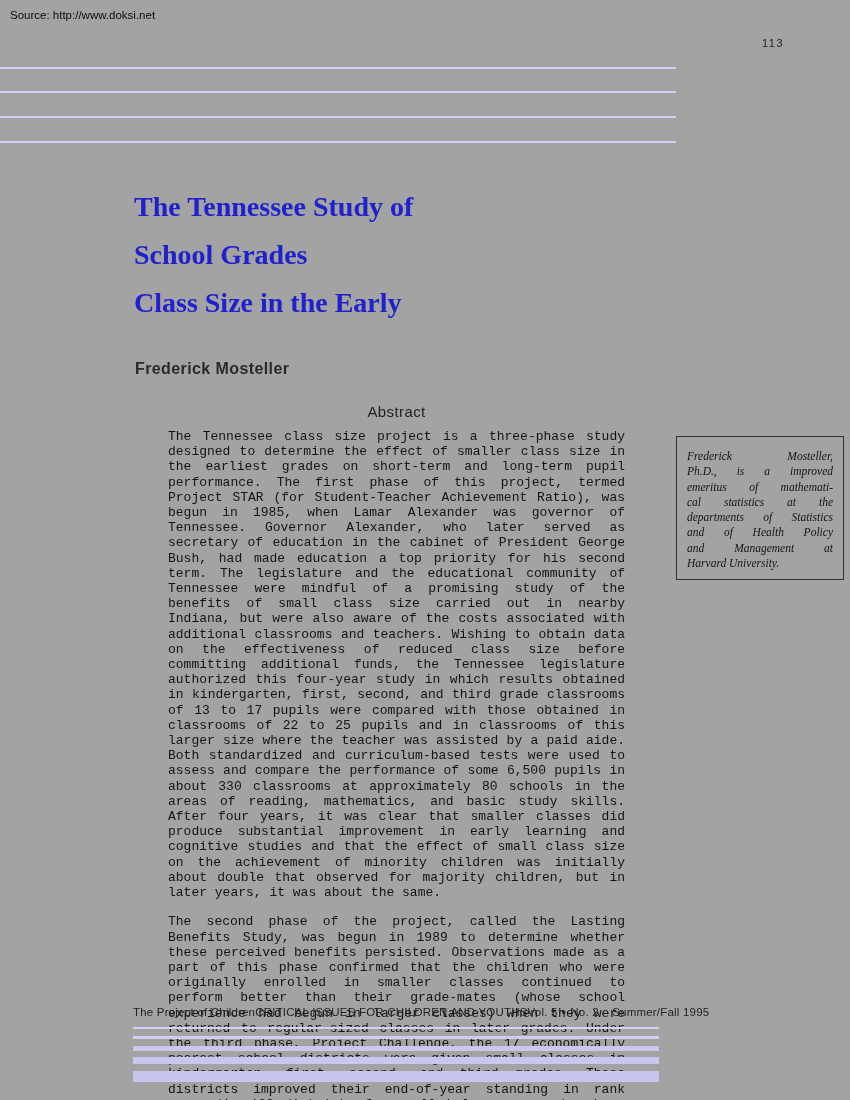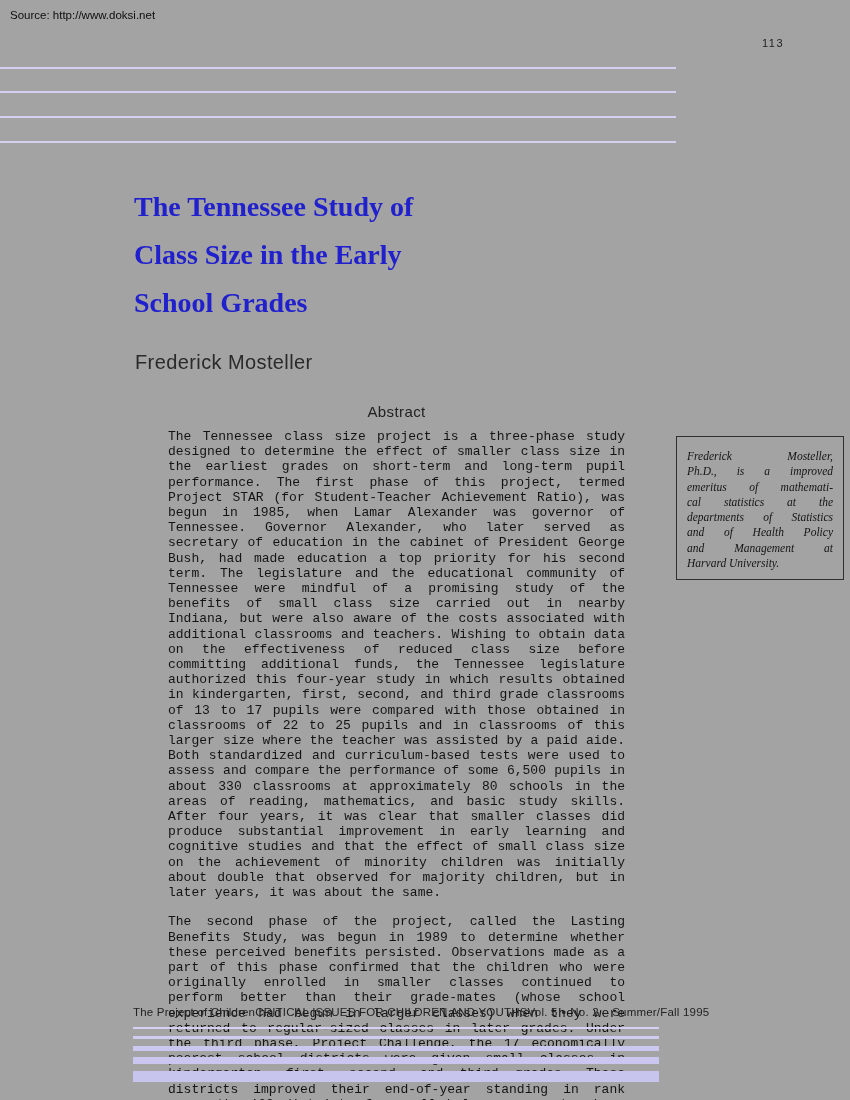--- a/index.html
+++ b/index.html
@@ -51,24 +51,25 @@
     font-family: "Liberation Serif", serif;
     font-weight: bold;
     font-size: 28px;
     line-height: 48px;
     letter-spacing: 0px;
   }
 
   .author {
     position: absolute;
     left: 135px;
-    top: 351px;
-    font-size: 20px;
+    top: 360px;
+    font-size: 16px;
     letter-spacing: 0.4px;
     color: #2a2a2a;
+    font-weight: bold;
   }
 
   .abstract-heading {
     position: absolute;
     left: 168px;
     top: 403px;
     width: 457px;
     text-align: center;
     font-size: 15px;
     letter-spacing: 0.4px;
@@ -150,22 +151,22 @@
 
   <div class="page-number">113</div>
 
   <div class="top-rule r1"></div>
   <div class="top-rule r2"></div>
   <div class="top-rule r3"></div>
   <div class="top-rule r4"></div>
 
   <div class="title" style="color: rgb(33, 32, 205);">
     <div>The Tennessee Study of</div>
+    <div>School Grades</div>
     <div>Class Size in the Early</div>
-    <div>School Grades</div>
   </div>
 
   <div class="author">Frederick Mosteller</div>
 
   <div class="abstract-heading">Abstract</div>
 
   <div class="abstract-body">
     <p>The Tennessee class size project is a three-phase study designed to determine the effect of smaller class size in the earliest grades on short-term and long-term pupil performance. The first phase of this project, termed Project STAR (for Student-Teacher Achievement Ratio), was begun in 1985, when Lamar Alexander was governor of Tennessee. Governor Alexander, who later served as secretary of education in the cabinet of President George Bush, had made education a top priority for his second term. The legislature and the educational community of Tennessee were mindful of a promising study of the benefits of small class size carried out in nearby Indiana, but were also aware of the costs associated with additional classrooms and teachers. Wishing to obtain data on the effectiveness of reduced class size before committing additional funds, the Tennessee legislature authorized this four-year study in which results obtained in kindergarten, first, second, and third grade classrooms of 13 to 17 pupils were compared with those obtained in classrooms of 22 to 25 pupils and in classrooms of this larger size where the teacher was assisted by a paid aide. Both standardized and curriculum-based tests were used to assess and compare the performance of some 6,500 pupils in about 330 classrooms at approximately 80 schools in the areas of reading, mathematics, and basic study skills. After four years, it was clear that smaller classes did produce substantial improvement in early learning and cognitive studies and that the effect of small class size on the achievement of minority children was initially about double that observed for majority children, but in later years, it was about the same.</p>
     <p>The second phase of the project, called the Lasting Benefits Study, was begun in 1989 to determine whether these perceived benefits persisted. Observations made as a part of this phase confirmed that the children who were originally enrolled in smaller classes continued to perform better than their grade-mates (whose school experience had begun in larger classes) when they were returned to regular-sized classes in later grades. Under the third phase, Project Challenge, the 17 economically poorest school districts were given small classes in kindergarten, first, second, and third grades. These districts improved their end-of-year standing in rank among the 139 districts from well below average to above average in reading and mathematics. This article briefly summarizes the Tennessee class size project, a controlled experiment which is one of the most important educational investigations ever carried out and illustrates the kind and magnitude of research needed in the field of education to strengthen schools.</p>
   </div>

